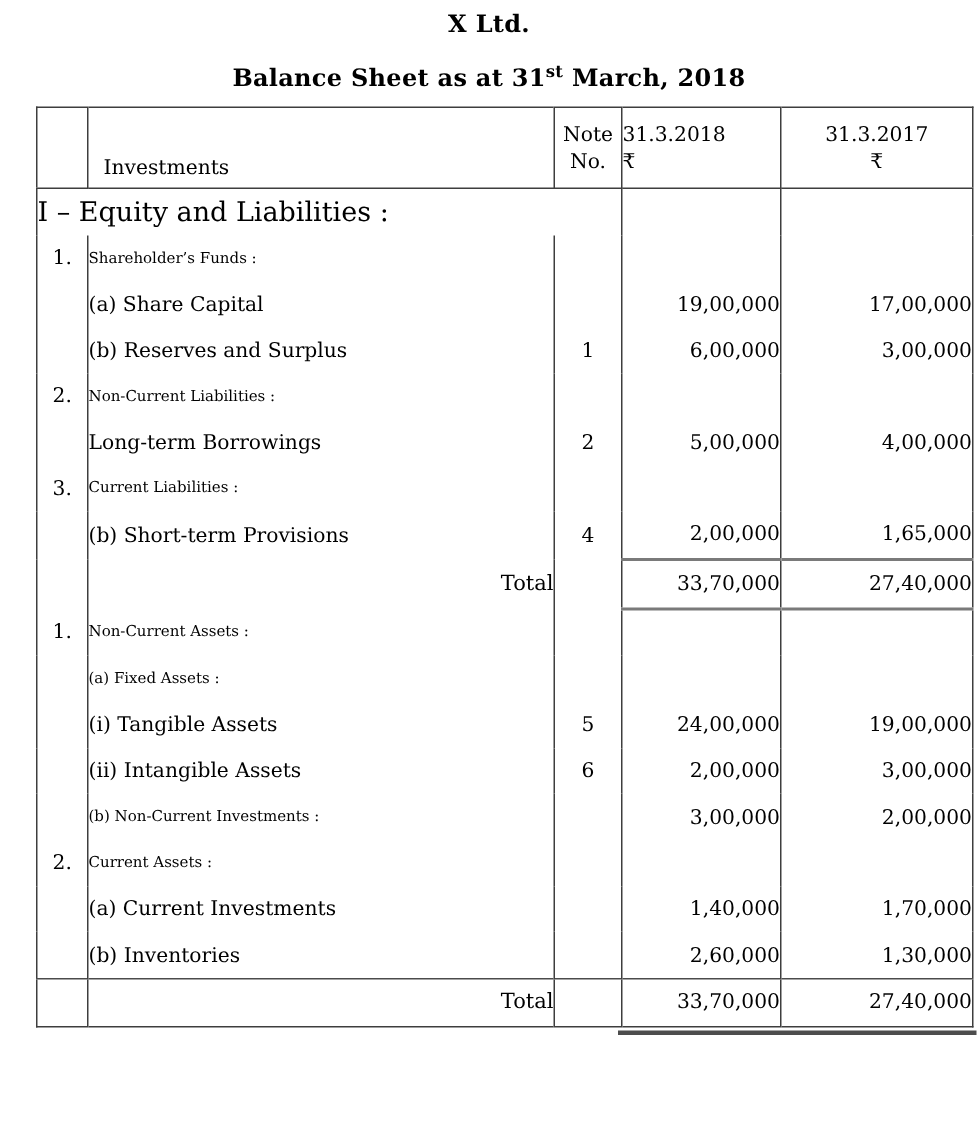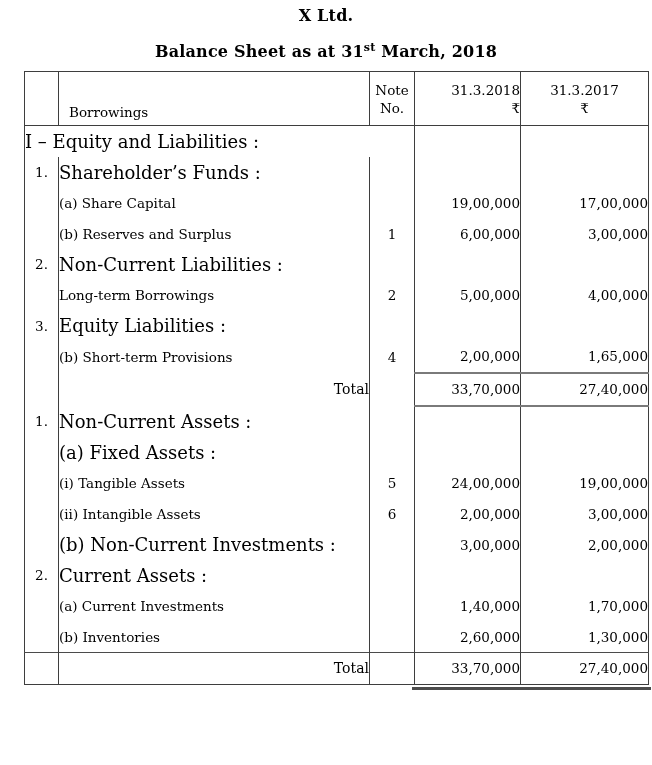--- a/index.html
+++ b/index.html
@@ -50,21 +50,21 @@
   .c4 { text-align: right; padding-right: 8px; }
 
   .bs thead th { height: 48px; border-bottom: 1.5px solid #3e3e3e; }
   .bs thead .c1 { vertical-align: bottom; text-align: left; padding: 0 0 5px 10px; }
   .bs thead .mid { vertical-align: middle; line-height: 1.35; font-size: 13.5px; }
 
   .bs tbody td { height: 30.7px; }
 
   .lbl-ind1 { padding-left: 10px; }
   .lbl-ind2 { padding-left: 30px; }
-  .b { font-weight: bold; font-size: 18px; }
+  .b { font-weight: bold; font-size: 10px; }
   .section-cell { font-weight: bold; font-size: 18px; padding-left: 4px; }
   .total-lbl { font-weight: bold; font-size: 14px; text-align: right; padding-right: 14px; }
 
   
   .rule-top    { border-top: 2px solid #7a7a7a; }
   .rule-bottom { border-bottom: 2px solid #7a7a7a; }
   
   .line-top { border-top: 1.5px solid #4b4b4b; }
 
   
@@ -88,26 +88,26 @@
     <colgroup>
       <col style="width:34px">
       <col style="width:311px">
       <col style="width:45px">
       <col style="width:106px">
       <col style="width:128px">
     </colgroup>
     <thead>
       <tr>
         <th class="c0"></th>
-        <th class="c1">Borrowings</th>
+        <th class="c1">Investments</th>
         <th class="c2 mid">
           <div>Note</div>
           <div>No.</div>
         </th>
-        <th class="c3 mid" style="text-align:right;padding-right:0">
+        <th class="c3 mid" style="text-align:left;padding-right:0">
           <div>31.3.2018</div>
           <div>₹</div>
         </th>
         <th class="c4 mid" style="text-align:center;padding-right:0">
           <div>31.3.2017</div>
           <div>₹</div>
         </th>
       </tr>
     </thead>
     <tbody id="bs-body">
@@ -147,21 +147,21 @@
         </tr>
         <tr>
           <td class="c0"></td>
           <td class="c1 lbl-ind1">Long-term Borrowings</td>
           <td class="c2">2</td>
           <td class="c3">5,00,000</td>
           <td class="c4">4,00,000</td>
         </tr>
         <tr>
           <td class="c0">3.</td>
-          <td class="c1 lbl-ind1 b">Equity Liabilities  :</td>
+          <td class="c1 lbl-ind1 b">Current Liabilities  :</td>
           <td class="c2"></td>
           <td class="c3"></td>
           <td class="c4"></td>
         </tr>
         <tr>
           <td class="c0"></td>
           <td class="c1 lbl-ind1">(b) Short-term Provisions</td>
           <td class="c2">4</td>
           <td class="c3">2,00,000</td>
           <td class="c4">1,65,000</td>

